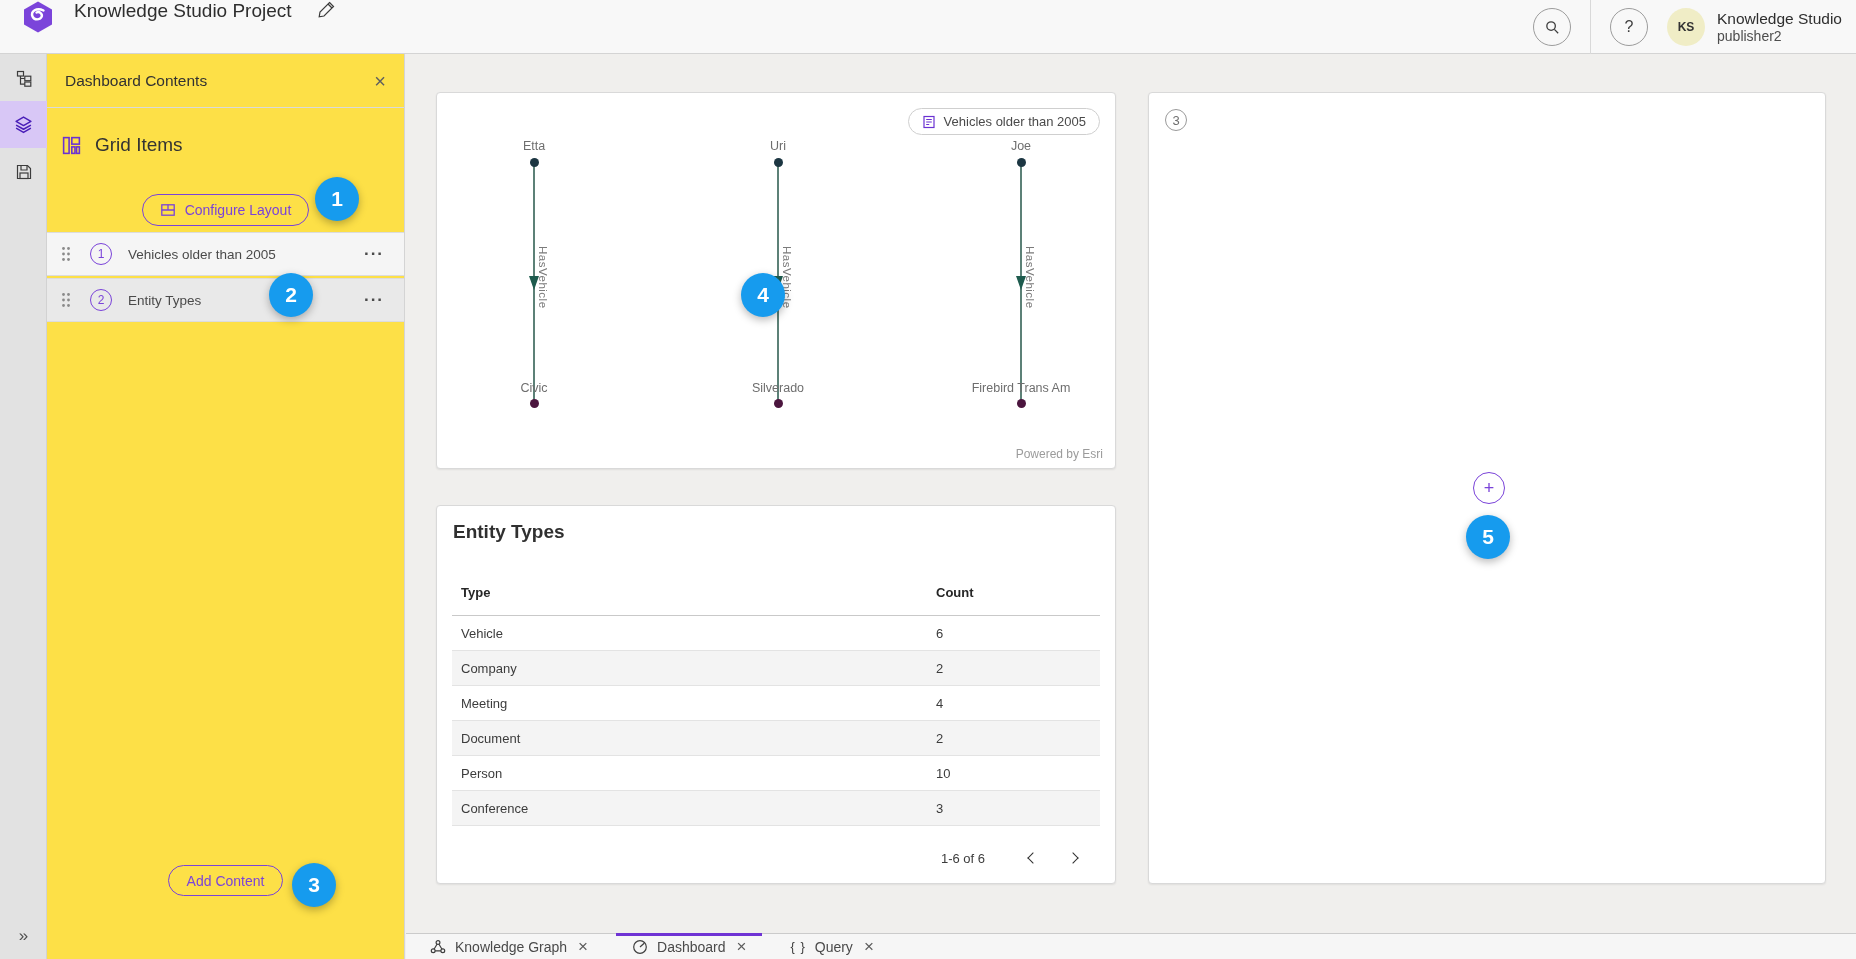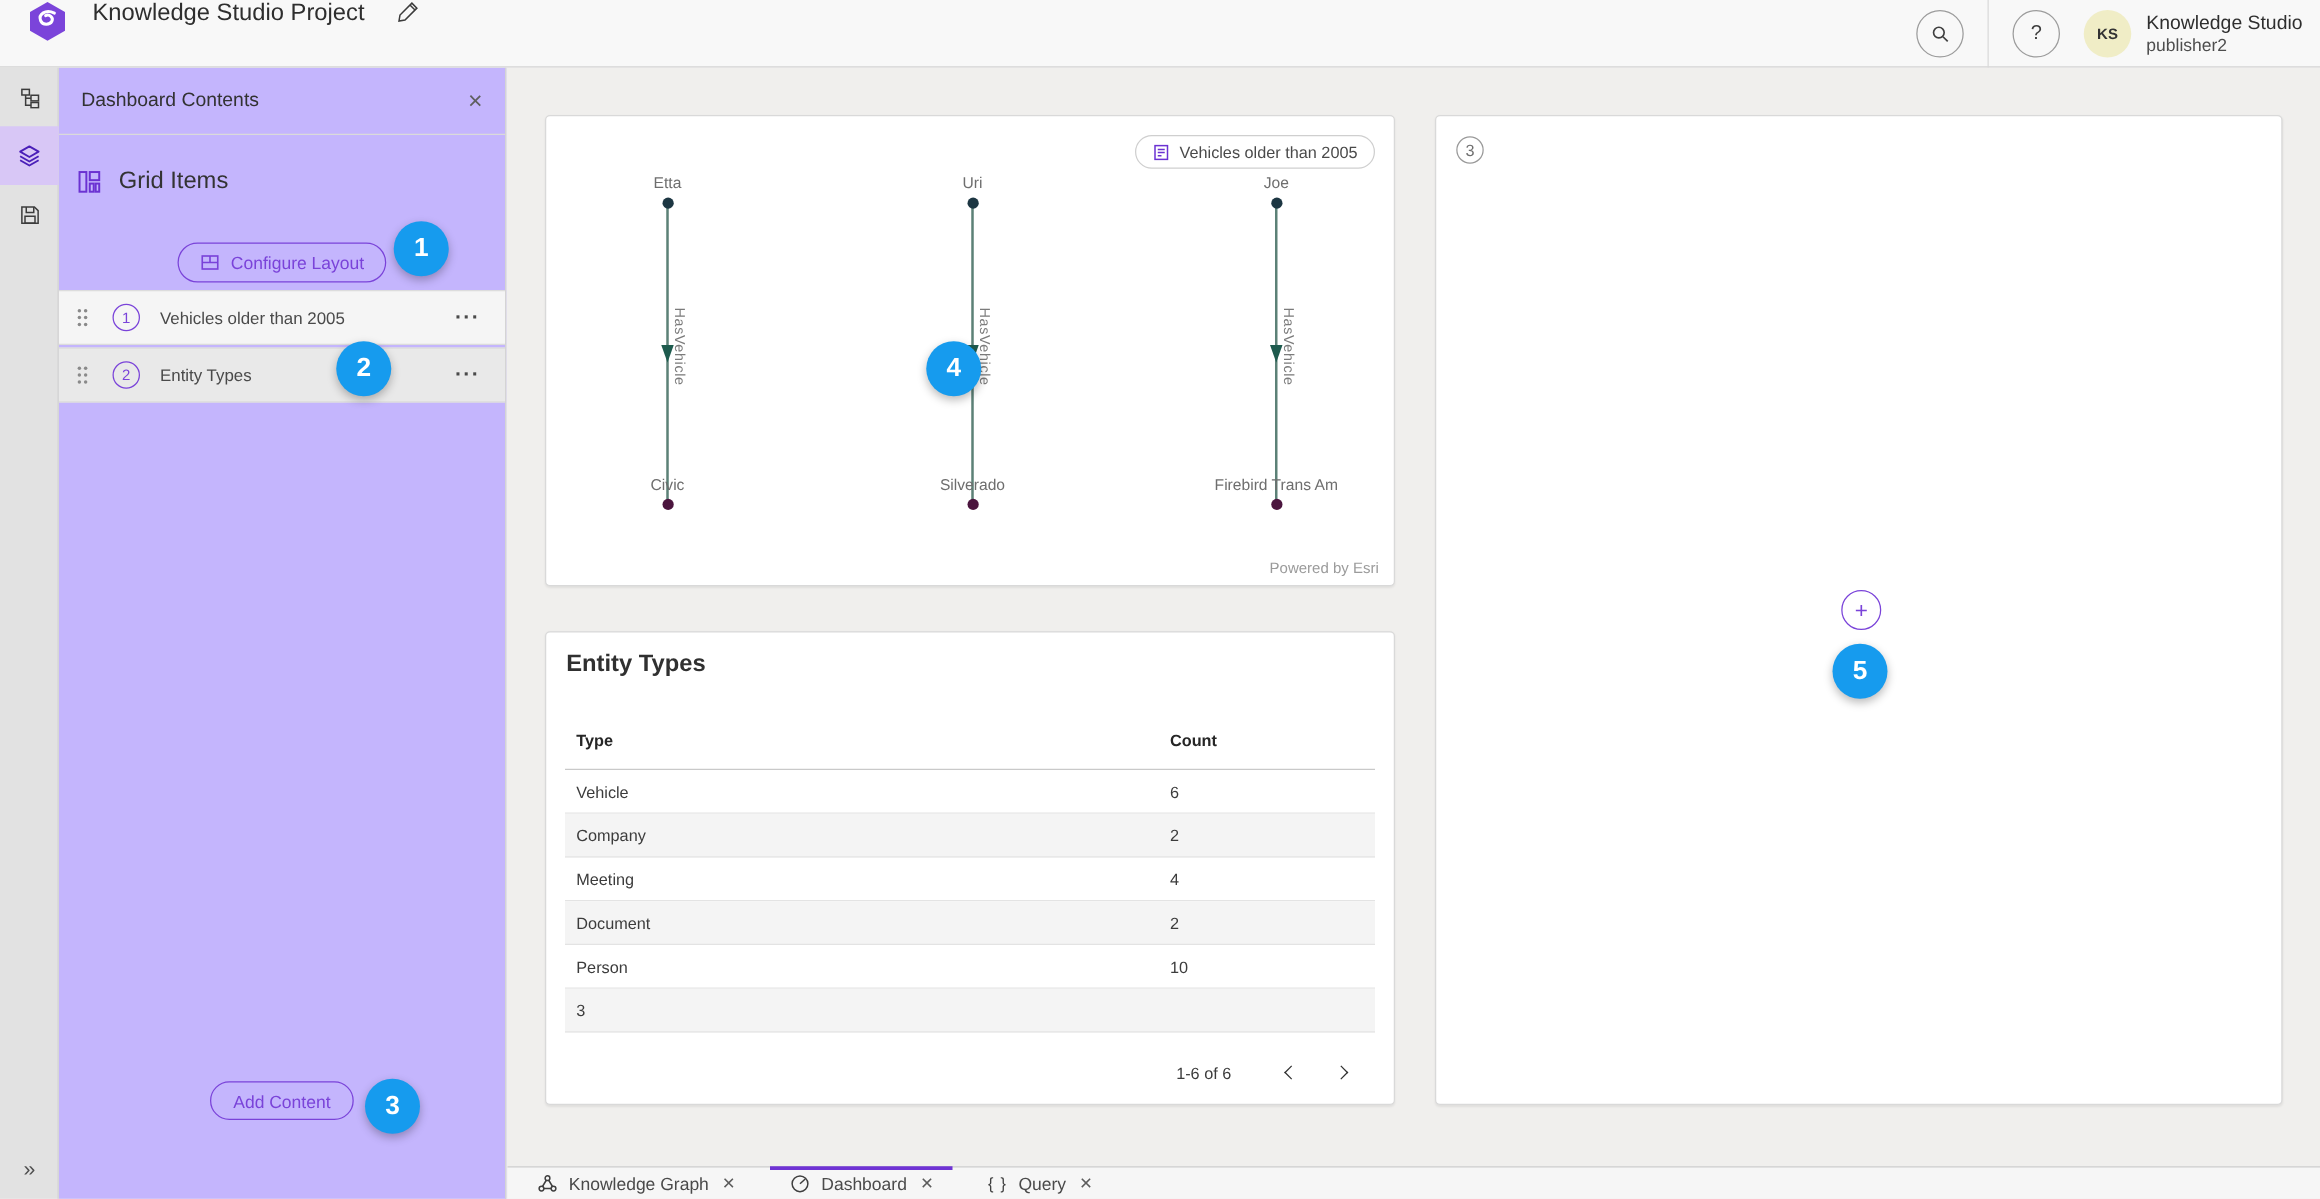--- a/index.html
+++ b/index.html
@@ -46,21 +46,21 @@
     cursor:pointer;
   }
   .rail-item.selected { background:#d8c7f6; }
   .rail-bottom { position:absolute; bottom:4px; left:0; width:47px; height:38px;
     display:flex; align-items:center; justify-content:center; cursor:pointer;
     font-size:17px; color:#4f4f4f; }
 
   
   .panel {
     position:absolute; top:54px; left:47px; bottom:0; width:358px;
-    background:#c4b5fd; border-right:1px solid #d4d4d4; z-index:8;
+    background:#fde047; border-right:1px solid #d4d4d4; z-index:8;
   }
   .panel-header {
     height:54px; display:flex; align-items:center; padding:0 18px;
     border-bottom:1px solid #dadada;
   }
   .panel-title { font-size:15.5px; color:#323232; }
   .panel-close { margin-left:auto; font-size:20px; color:#5f5f5f; cursor:pointer; line-height:1; }
   .grid-items-row {
     position:absolute; top:69px; left:0; right:0; height:44px;
     display:flex; align-items:center; padding-left:14px; gap:13px;
@@ -397,20 +397,21 @@
     </div>
     <div class="trow stripe">
       <div>Document</div>
       <div>2</div>
     </div>
     <div class="trow">
       <div>Person</div>
       <div>10</div>
     </div>
     <div class="trow stripe">
+      <div>Conference</div>
       <div>3</div>
     </div>
   </div>
   <div class="pager">
     <span class="pager-range">1-6 of 6</span>
     <button class="pager-btn">
       <span class="chev left"></span>
     </button>
     <button class="pager-btn">
       <span class="chev right"></span>

